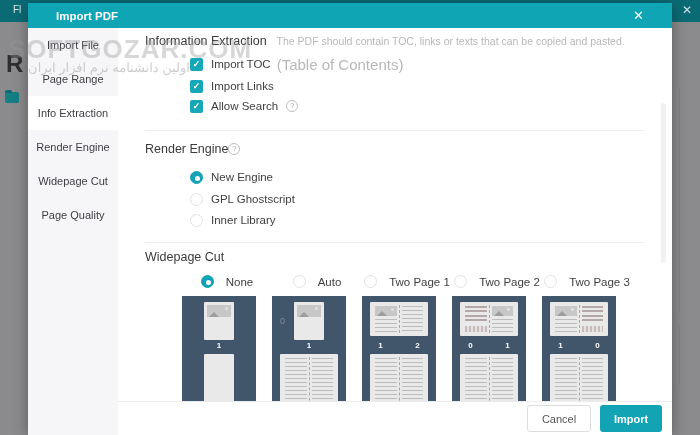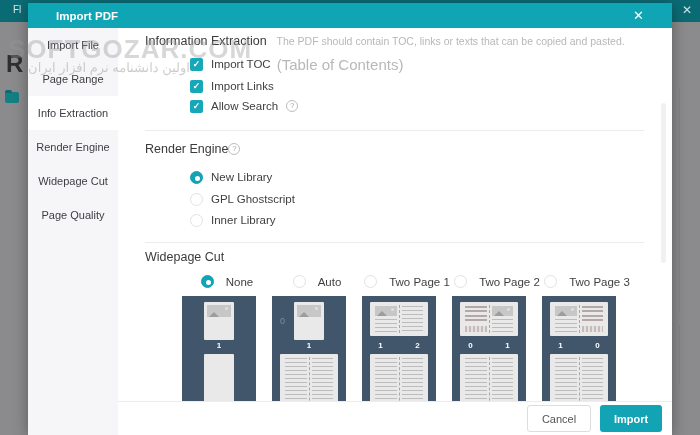--- a/index.html
+++ b/index.html
@@ -144,21 +144,21 @@
 
       <div class="divider" style="top:102px"></div>
 
       <div class="section-title" style="top:114px">
         <span>Render Engine</span>
         <span class="help-icon">?</span>
       </div>
       <div id="engine-radios">
           <div class="rd-row" style="top: 139px;">
             <span class="radio on"></span>
-            <span class="row-label">New Library</span>
+            <span class="row-label">New Engine</span>
           </div>
           <div class="rd-row" style="top: 161px;">
             <span class="radio"></span>
             <span class="row-label">GPL Ghostscript</span>
           </div>
           <div class="rd-row" style="top: 182px; text-align: center;">
             <span class="radio"></span>
             <span class="row-label">Inner Library</span>
           </div>
         </div>

